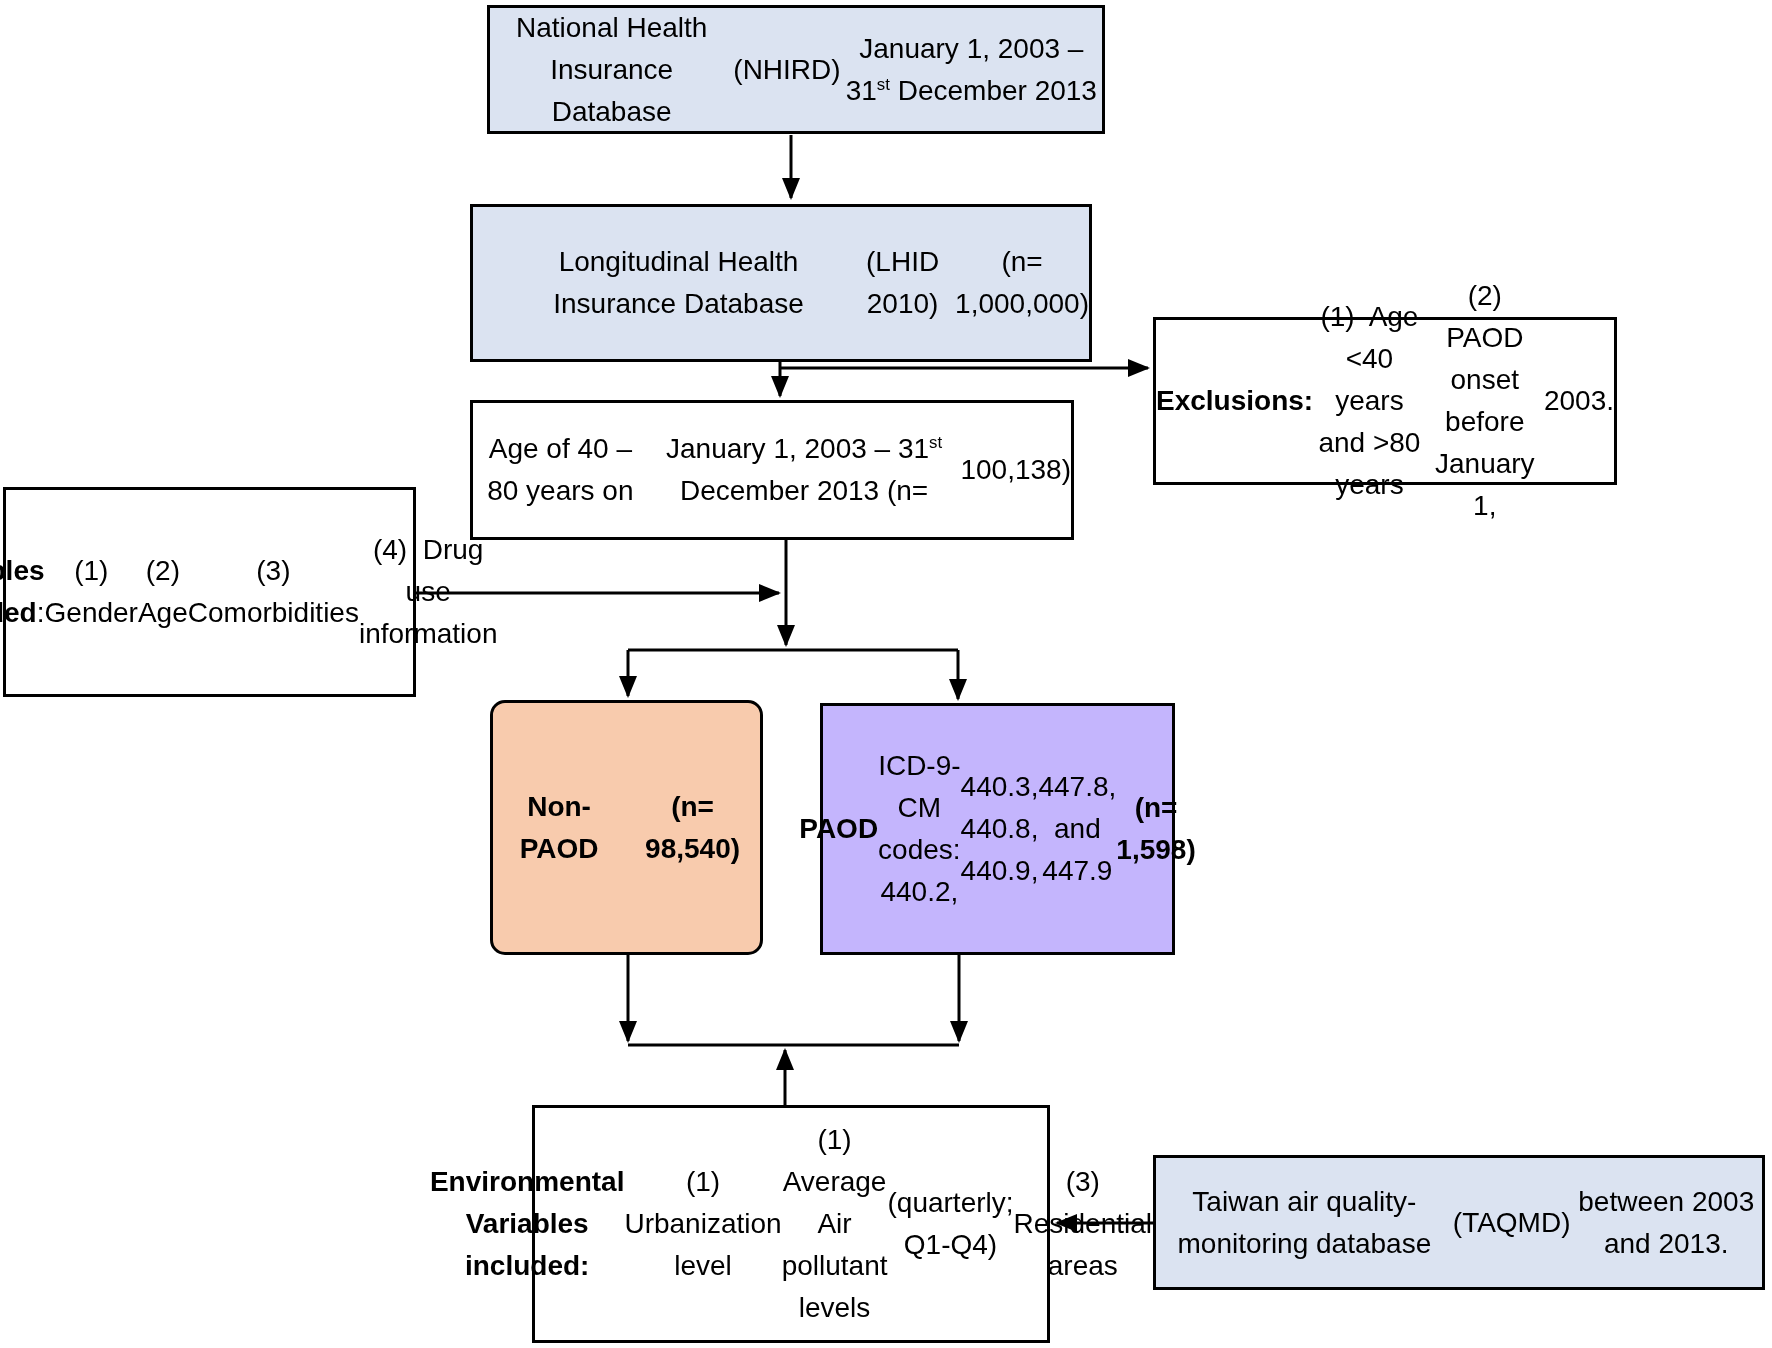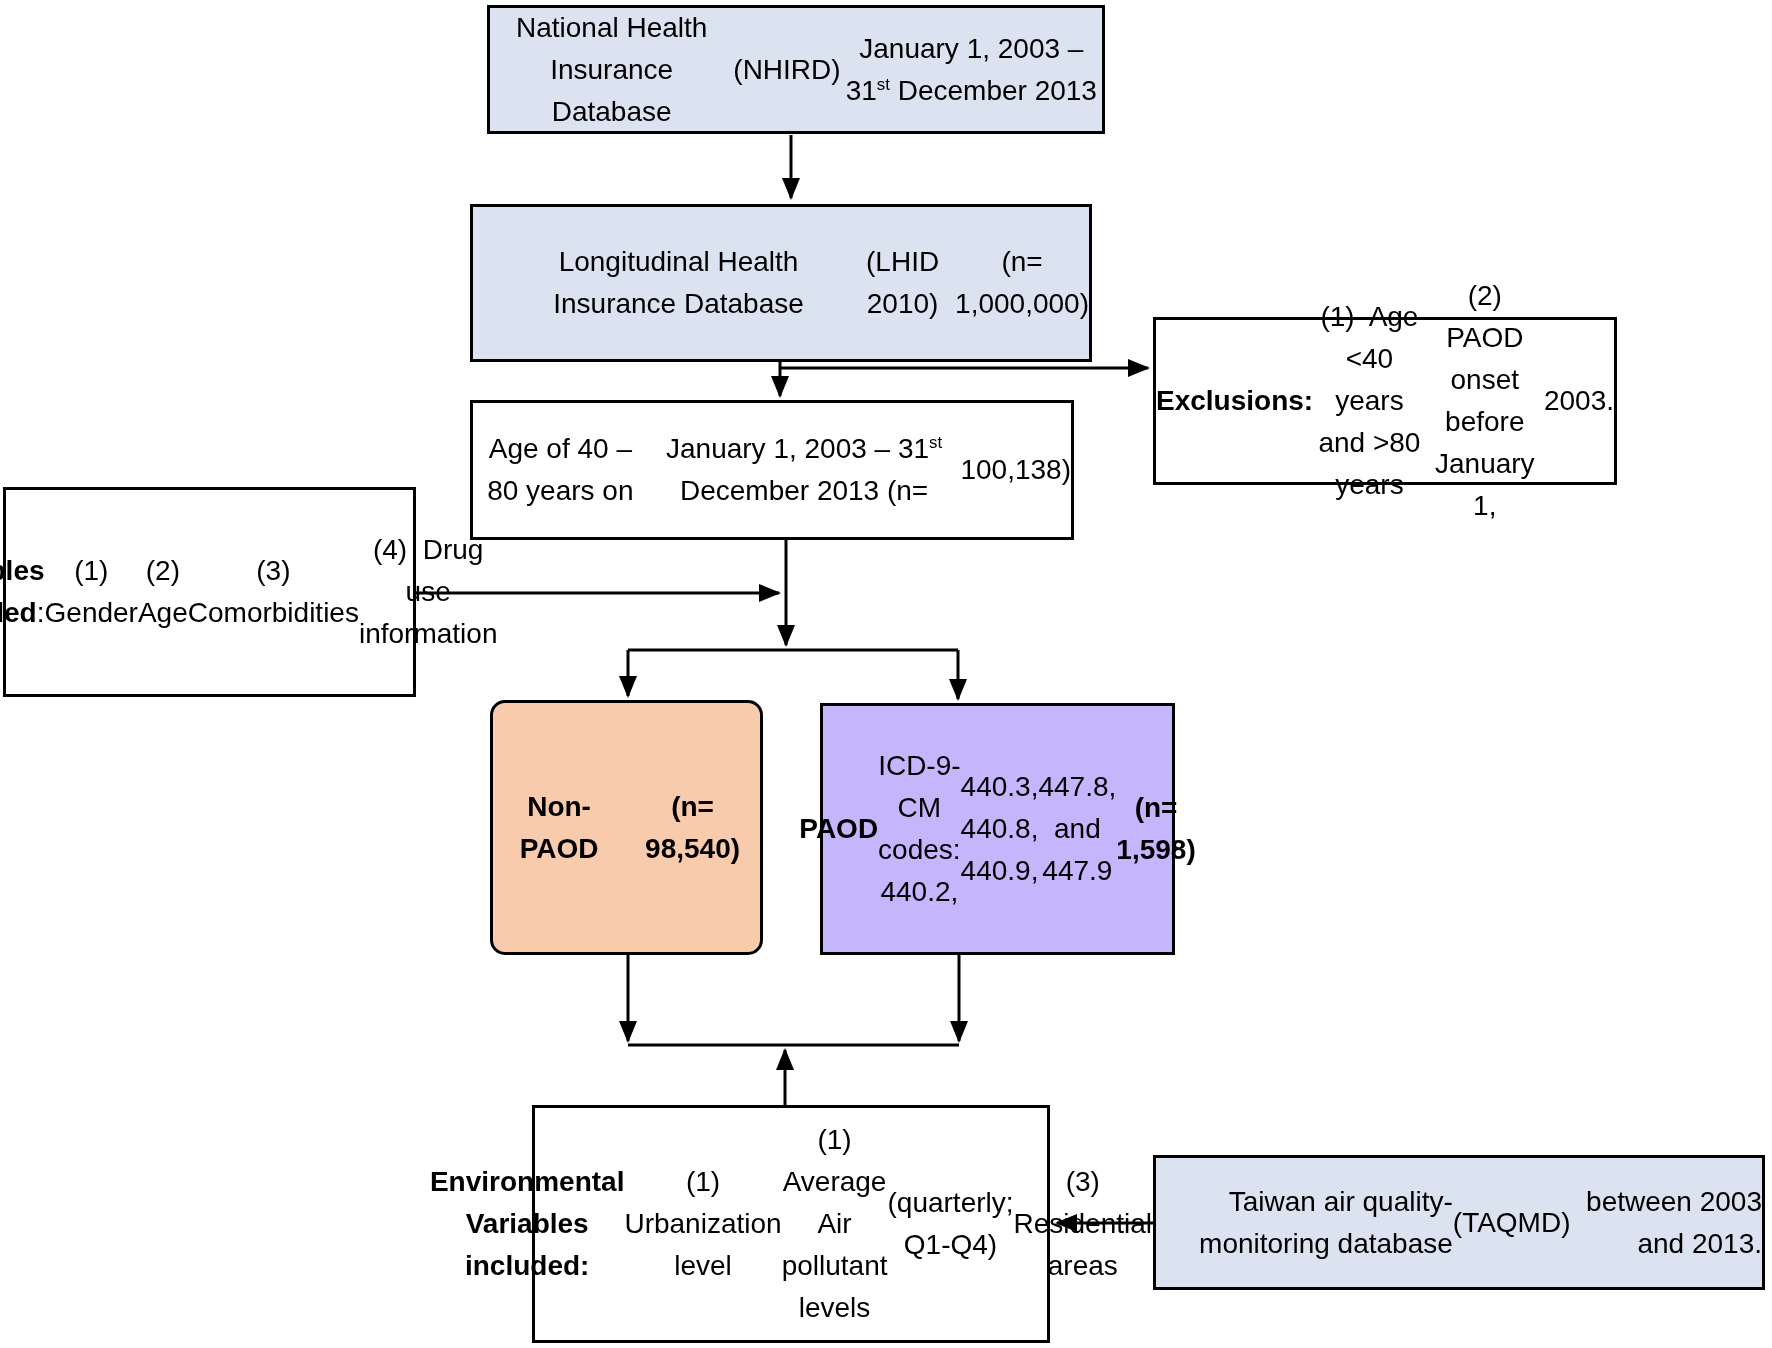--- a/index.html
+++ b/index.html
@@ -102,19 +102,19 @@
       <div class="line"><span>447.8, and 447.9</span></div>
       <div class="line"><span class="b">(n= 1,598)</span></div>
     </div>
   <div class="box" id="box-env" style="background: rgb(255, 255, 255);">
       <div class="line"><span class="b">Environmental Variables included:</span></div>
       <div class="line"><span>(1)  Urbanization level</span></div>
       <div class="line"><span>(1)  Average Air pollutant levels</span></div>
       <div class="line"><span>(quarterly; Q1-Q4)</span></div>
       <div class="line"><span>(3)  Residential areas</span></div>
     </div>
-  <div class="box" id="box-taqmd" style="background: rgb(219, 227, 241); text-align: right;">
+  <div class="box" id="box-taqmd" style="background: rgb(219, 227, 241);">
       <div class="line"><span>Taiwan air quality-monitoring database</span></div>
       <div class="line"><span>(TAQMD)</span></div>
       <div class="line"><span>between 2003 and 2013.</span></div>
     </div>
 
 </div>
 
 </body></html>

